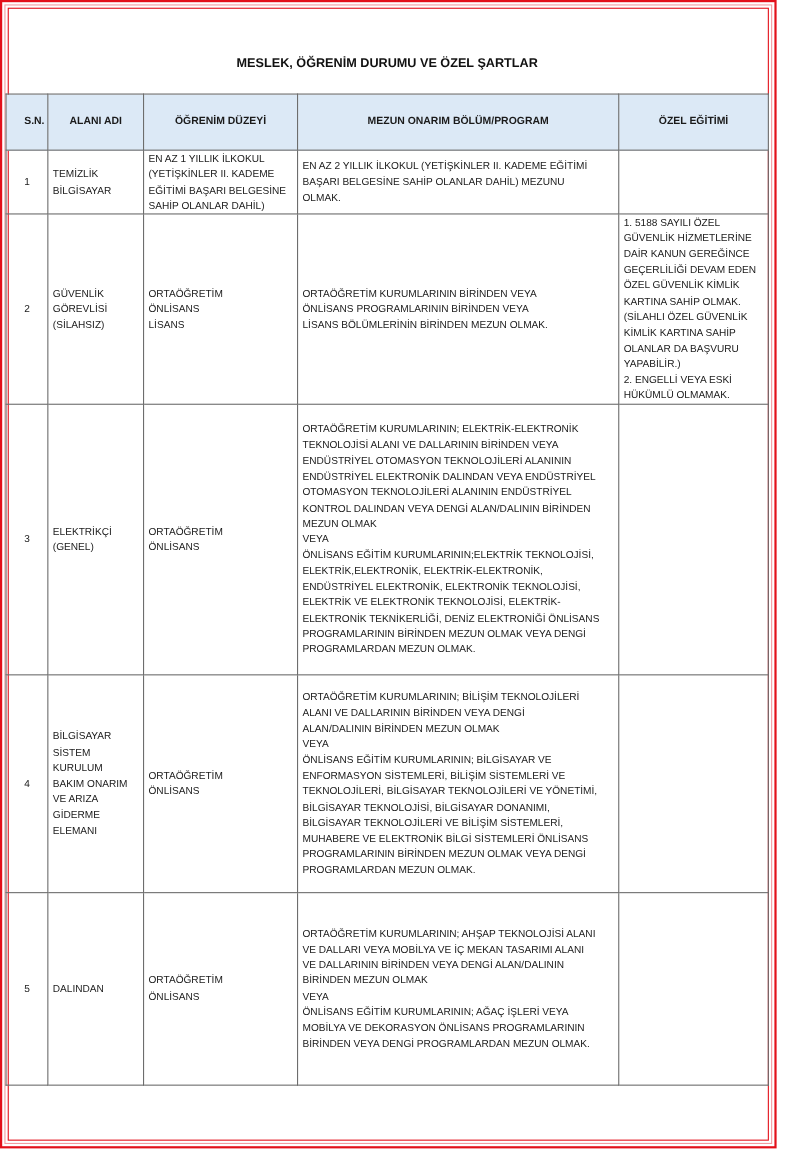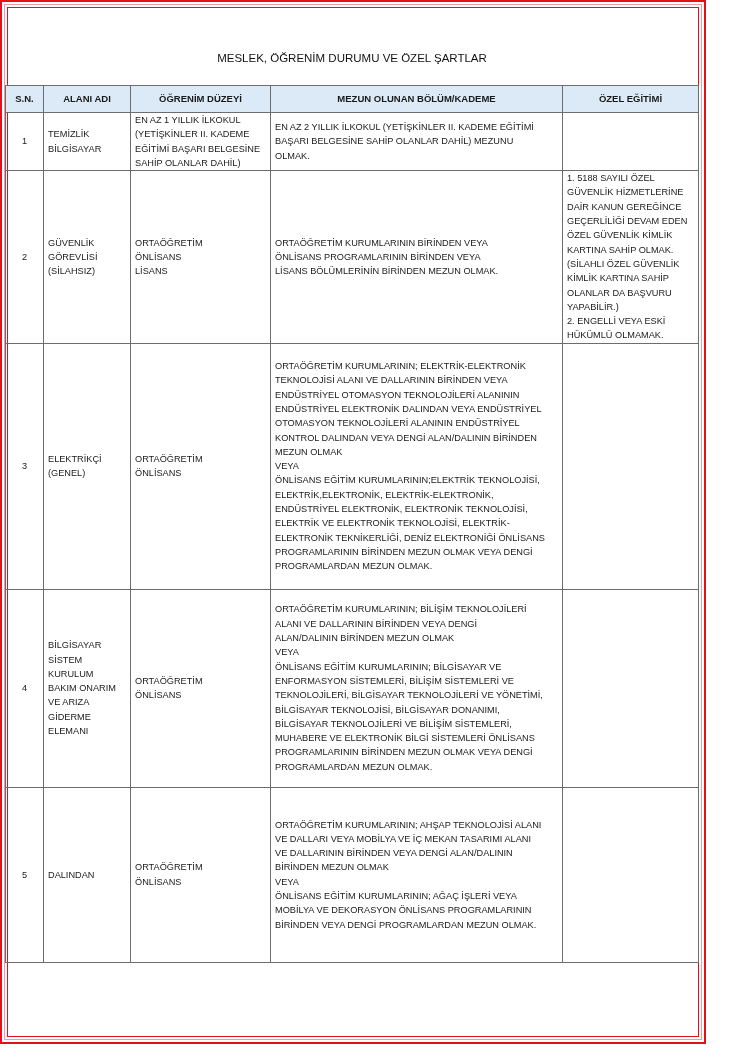--- a/index.html
+++ b/index.html
@@ -12,31 +12,31 @@
     .frame-inner {
       position: absolute; left: 2px; top: 2px; right: 2px; bottom: 2px;
       border: 1px solid #f39aa0;
     }
     .frame-inner2 {
       position: absolute; left: 2px; top: 2px; right: 2px; bottom: 2px;
       border: 1px solid #e3101a;
     }
     .title {
       position: absolute; left: 6px; width: 692px; top: 52px;
-      text-align: center; font-weight: normal; font-size: 11.5px; color: #111;
+      text-align: center; font-weight: bold; font-size: 11.5px; color: #111;
     }
     table {
       position: absolute; left: 5px; top: 85px; width: 693px;
       border-collapse: collapse; table-layout: fixed;
       font-size: 9.2px; color: #1a1a1a; line-height: 14.3px;
     }
     th, td { border: 1px solid #6d6d6d; vertical-align: middle; }
     th {
       background: #dce9f6; font-weight: bold; font-size: 9.5px; height: 18px;
-      text-align: center; padding: 4px;
+      text-align: center; padding: 16px;
     }
     td { padding: 0 4px; }
     td.sn { text-align: center; }
     .ml { white-space: pre-line; }
     col.c1 { width: 38px; }
     col.c2 { width: 87px; }
     col.c3 { width: 140px; }
     col.c4 { width: 292px; }
     col.c5 { width: 136px; }
   </style>
@@ -57,21 +57,21 @@
       <col class="c2">
       <col class="c3">
       <col class="c4">
       <col class="c5">
     </colgroup>
   <thead>
     <tr>
       <th>S.N.</th>
       <th>ALANI ADI</th>
       <th>ÖĞRENİM DÜZEYİ</th>
-      <th>MEZUN OLUNAN BÖLÜM/KADEME</th>
+      <th>MEZUN ONARIM BÖLÜM/PROGRAM</th>
       <th>ÖZEL EĞİTİMİ</th>
     </tr>
   </thead>
   <tbody>
     <tr style="height:58px">
       <td class="sn">1</td>
       <td class="ml">TEMİZLİK
 BİLGİSAYAR</td>
       <td class="ml">EN AZ 1 YILLIK İLKOKUL
 (YETİŞKİNLER II. KADEME

